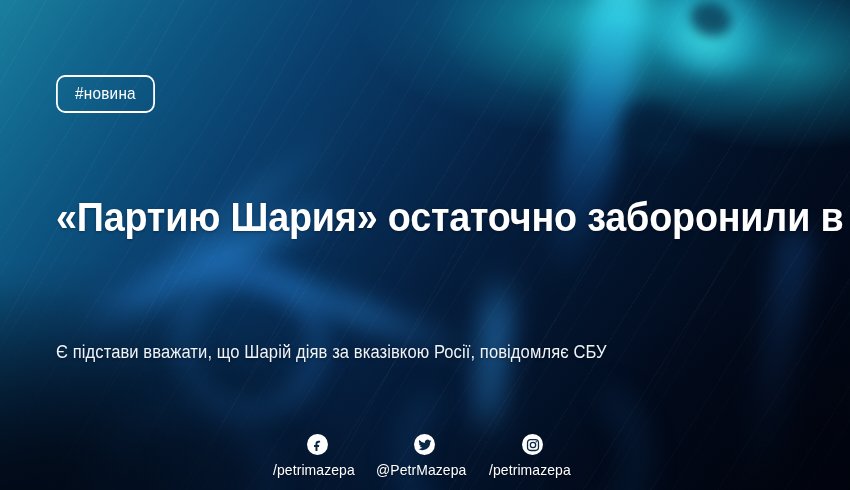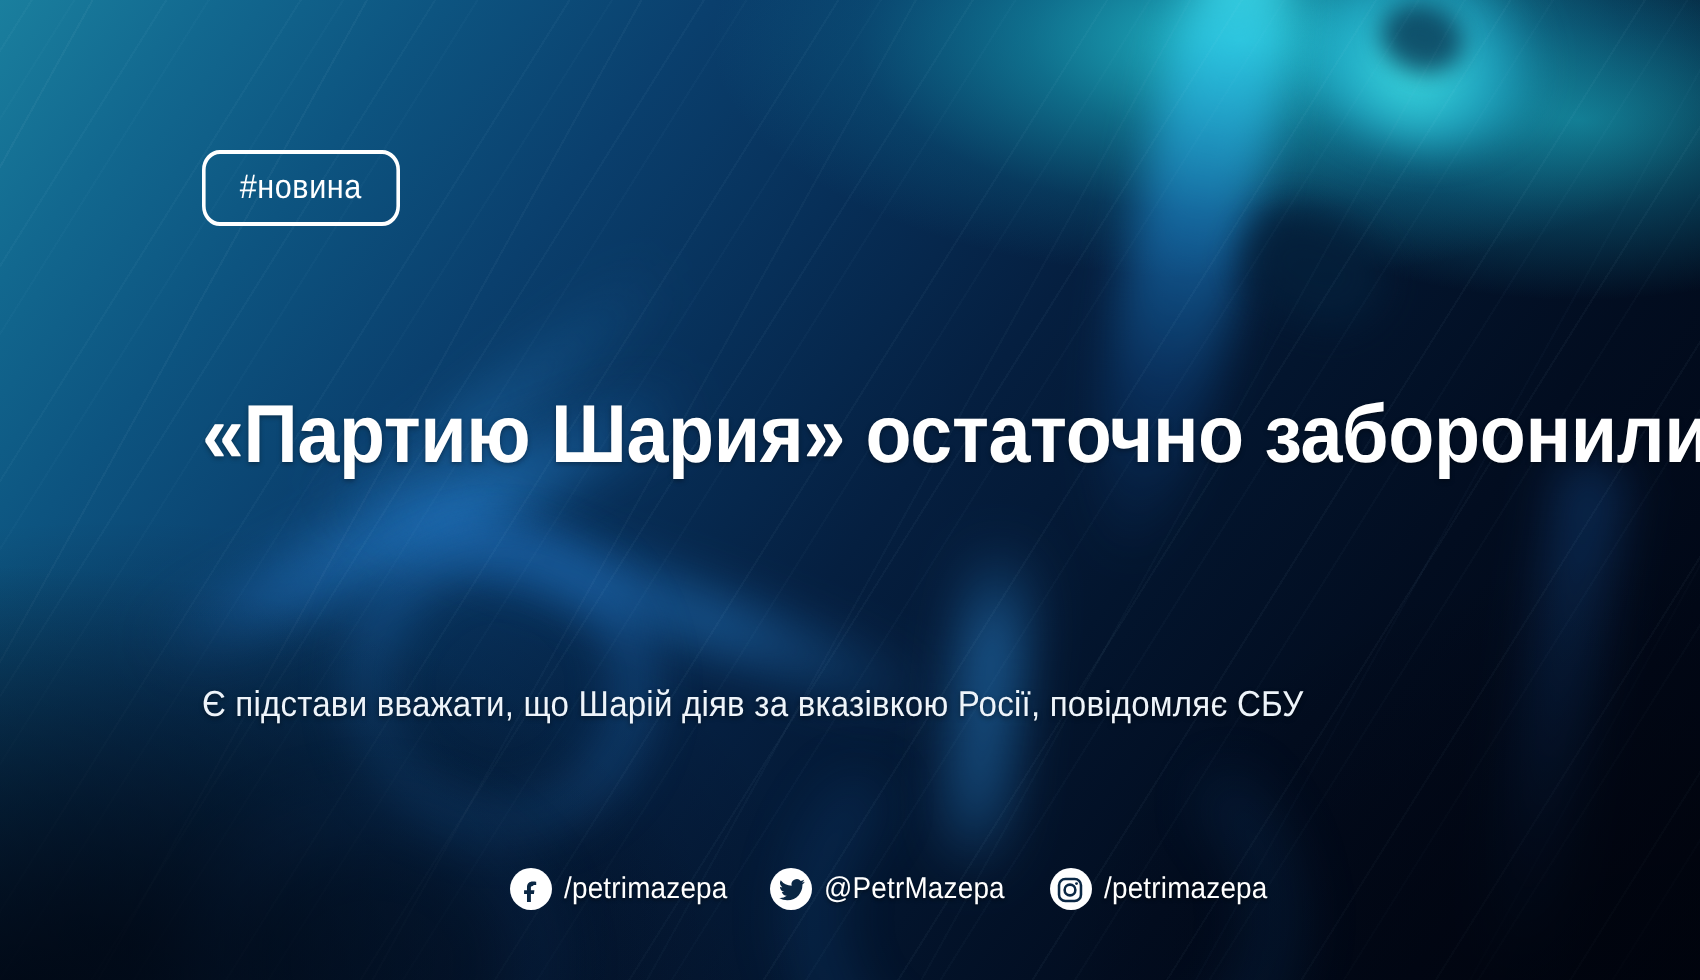--- a/index.html
+++ b/index.html
@@ -249,21 +249,20 @@
     background:
       radial-gradient(ellipse 520px 330px at 0px 520px, rgba(0,3,12,0.88) 0%, rgba(0,3,12,0.0) 72%),
       radial-gradient(ellipse 430px 300px at 850px 500px, rgba(0,3,12,0.72) 0%, rgba(0,3,12,0.0) 75%),
       radial-gradient(ellipse 500px 300px at 60px 470px, rgba(0,2,10,0.55) 0%, rgba(0,2,10,0.0) 70%);
   }
 
   
   .content {
     position: absolute;
     inset: 0;
-    margin-left: 45px;
   }
 
   .tag-badge {
     position: absolute;
     left: 56px;
     top: 75px;
     height: 38px;
     box-sizing: border-box;
     display: flex;
     align-items: center;
@@ -322,20 +321,21 @@
     top: 434px;
     display: flex;
     align-items: center;
     justify-content: center;
     gap: 15px;
   }
   .social-item {
     display: flex;
     align-items: center;
     gap: 6px;
+    flex-direction: column;
   }
   .social-icon {
     width: 21px;
     height: 21px;
     border-radius: 50%;
     background: #ffffff;
     display: flex;
     align-items: center;
     justify-content: center;
     flex: none;

